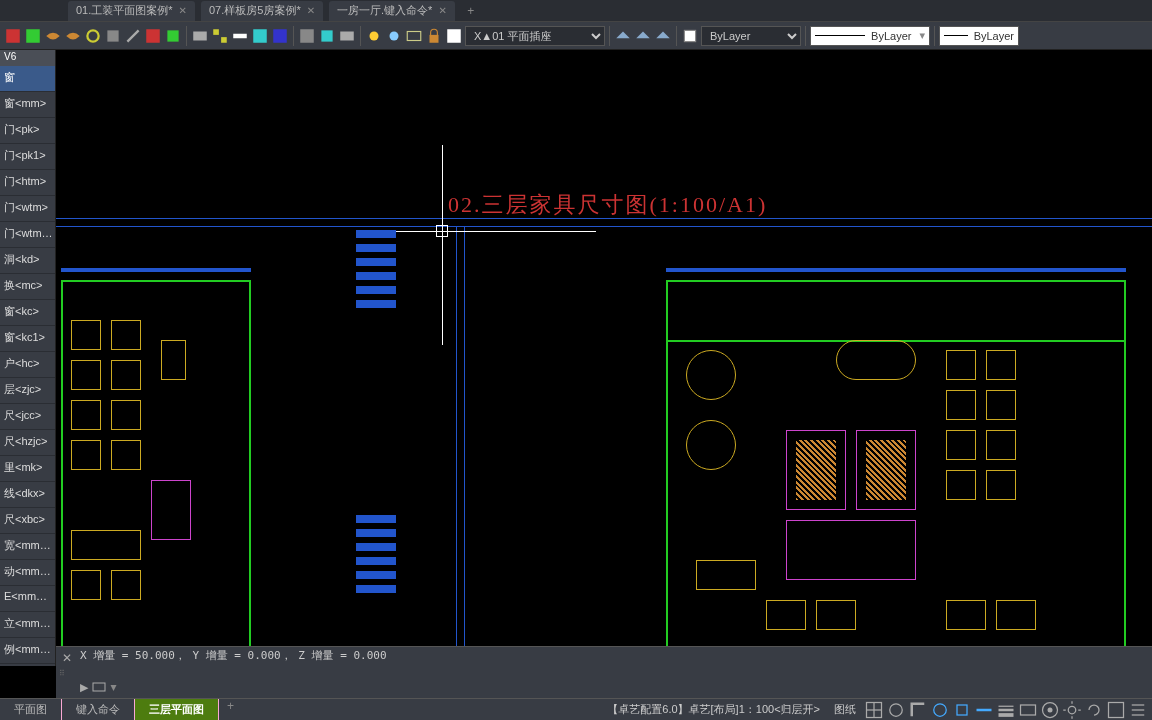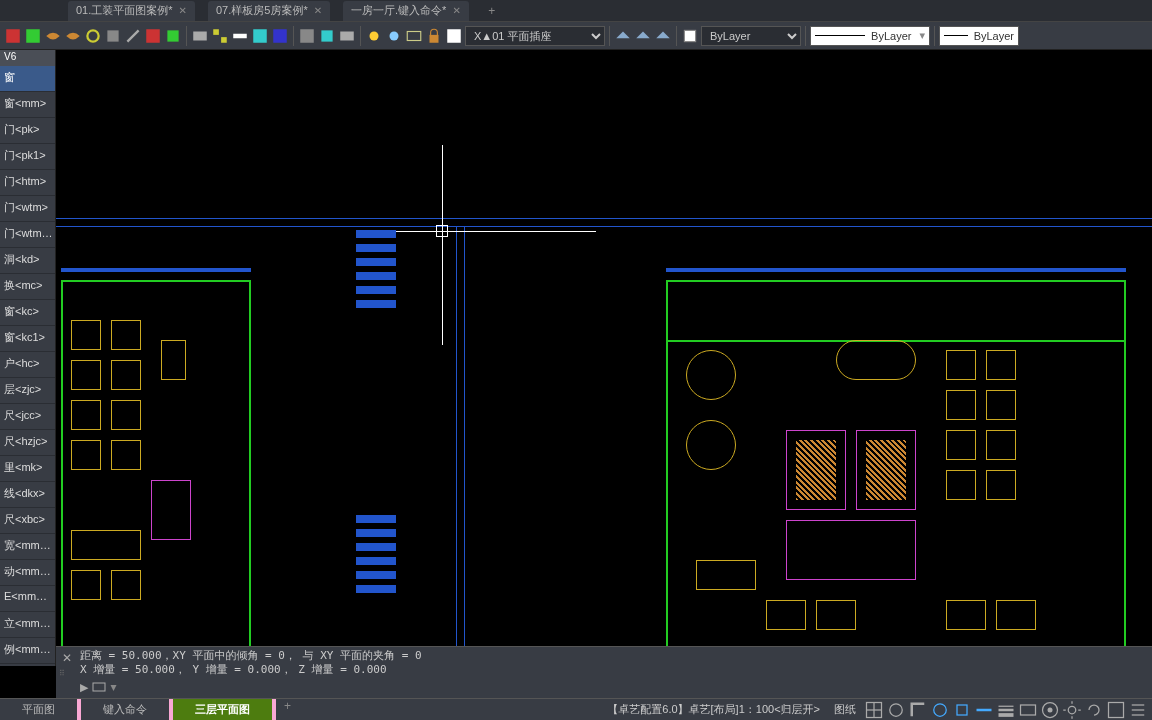--- a/index.html
+++ b/index.html
@@ -1,19 +1,19 @@
 <!DOCTYPE html>
 <html><head>
 <meta charset="utf-8">
 <style>
 * { margin: 0; padding: 0; box-sizing: border-box; }
 body { width: 1152px; height: 720px; background: #000; font-family: "Microsoft YaHei", Arial, sans-serif; font-size: 12px; color: #ccc; overflow: hidden; position: relative; }
 
 .tabs-bar { height: 22px; background: #2a2d33; display: flex; align-items: center; padding-left: 68px; border-bottom: 1px solid #444; }
-.tab { height: 20px; padding: 0 8px; display: flex; align-items: center; gap: 6px; background: #383c44; margin-right: 13px; border-radius: 3px 3px 0 0; color: #bbb; font-size: 11px; cursor: pointer; }
+.tab { height: 20px; padding: 0 8px; display: flex; align-items: center; gap: 6px; background: #383c44; margin-right: 6px; border-radius: 3px 3px 0 0; color: #bbb; font-size: 11px; cursor: pointer; }
 .tab-close { font-size: 10px; color: #888; }
 .tab-add { width: 20px; height: 18px; display: flex; align-items: center; justify-content: center; color: #888; cursor: pointer; }
 
 .toolbar { height: 28px; background: #383c44; display: flex; align-items: center; padding: 0 4px; gap: 2px; border-bottom: 1px solid #222; }
 .tb-icon { width: 18px; height: 18px; display: inline-block; cursor: pointer; }
 .tb-sep { width: 1px; height: 20px; background: #555; margin: 0 2px; }
 .layer-select { height: 20px; background: #2a2d33; border: 1px solid #555; color: #ccc; font-size: 11px; padding: 0 16px 0 4px; min-width: 140px; }
 .bylayer { min-width: 100px; }
 .linetype { min-width: 120px; background: #fff; color: #333; display: flex; align-items: center; padding: 0 4px; }
 .linetype-line { flex: 1; height: 1px; background: #000; }
@@ -50,21 +50,21 @@
 .cmd-close { position: absolute; left: 4px; top: 4px; width: 14px; height: 14px; color: #aaa; font-size: 12px; cursor: pointer; text-align: center; }
 .cmd-grip { position: absolute; left: 3px; top: 22px; color: #666; font-size: 8px; }
 .cmd-text { position: absolute; left: 24px; top: 2px; right: 4px; color: #ccc; font-size: 11px; font-family: "SimSun", monospace; line-height: 14px; }
 .cmd-input-row { position: absolute; left: 24px; bottom: 2px; right: 4px; height: 18px; display: flex; align-items: center; gap: 4px; }
 .cmd-input { flex: 1; background: transparent; border: none; color: #888; font-style: italic; font-size: 11px; outline: none; }
 .cmd-arrow { color: #aaa; font-size: 11px; }
 .cmd-icon { width: 14px; height: 14px; }
 
 .status-bar { position: absolute; left: 0; bottom: 0; right: 0; height: 22px; background: #383c44; display: flex; align-items: center; border-top: 1px solid #555; }
 .layout-tabs { display: flex; height: 100%; }
-.layout-tab { padding: 0 22px; display: flex; align-items: center; font-size: 11px; color: #bbb; cursor: pointer; border-right: 4px solid #f9a8d4; }
+.layout-tab { padding: 0 14px; display: flex; align-items: center; font-size: 11px; color: #bbb; cursor: pointer; border-right: 1px solid #f9a8d4; }
 .layout-tab.active { background: #4d7c0f; color: #fff; font-weight: bold; }
 .layout-add { padding: 0 8px; color: #888; cursor: pointer; }
 .status-right { margin-left: auto; display: flex; align-items: center; gap: 2px; padding-right: 4px; }
 .status-text { font-size: 11px; color: #ccc; padding: 0 6px; }
 .status-btn { width: 20px; height: 18px; display: flex; align-items: center; justify-content: center; cursor: pointer; color: #aaa; }
 
 svg { display: block; }
 </style>
 </head>
 <body>
@@ -264,20 +264,21 @@
     <div class="sb-item">E&lt;mm…</div>
     <div class="sb-item">立&lt;mm…</div>
     <div class="sb-item">例&lt;mm…</div>
   </div>
 
   <div class="canvas">
     <div class="frame-line-h"></div>
     <div class="frame-line-h2"></div>
     <div class="frame-line-v"></div>
     <div class="frame-line-v2"></div>
+    <div class="drawing-title">02.三层家具尺寸图(1:100/A1)</div>
     <div class="crosshair-h"></div>
     <div class="crosshair-v"></div>
     <div class="crosshair-box"></div>
 
     <div class="dim-stack">
       <div class="dim-row"></div>
         <div class="dim-row"></div>
         <div class="dim-row"></div>
         <div class="dim-row"></div>
         <div class="dim-row"></div>
@@ -340,21 +341,20 @@
       <div style="position:absolute;left:130px;top:160px;width:40px;height:60px;background:repeating-linear-gradient(45deg,#c83,#c83 2px,transparent 2px,transparent 4px)"></div>
       <div style="position:absolute;left:200px;top:160px;width:40px;height:60px;background:repeating-linear-gradient(45deg,#c83,#c83 2px,transparent 2px,transparent 4px)"></div>
     </div>
   </div>
 </div>
 
 <div class="cmd-panel">
   <div class="cmd-close">✕</div>
   <div class="cmd-grip">⠿</div>
   <div class="cmd-text">
-    <div>距离 = 50.000，XY 平面中的倾角 = 0，   与 XY 平面的夹角 = 0</div>
     <div>X 增量 = 50.000，  Y 增量 = 0.000，   Z 增量 = 0.000</div>
   </div>
   <div class="cmd-input-row">
     <span class="cmd-arrow">▶</span>
     <span class="cmd-icon">
         <svg viewBox="0 0 14 14">
           <rect x="1" y="3" width="12" height="8" fill="none" stroke="#aaa"></rect>
         </svg>
       </span>
     <span style="color:#888">▾</span>

